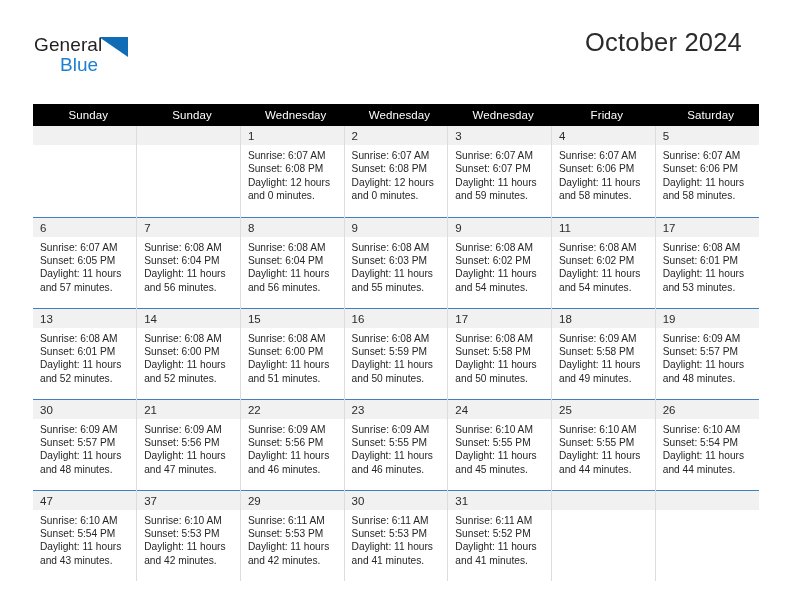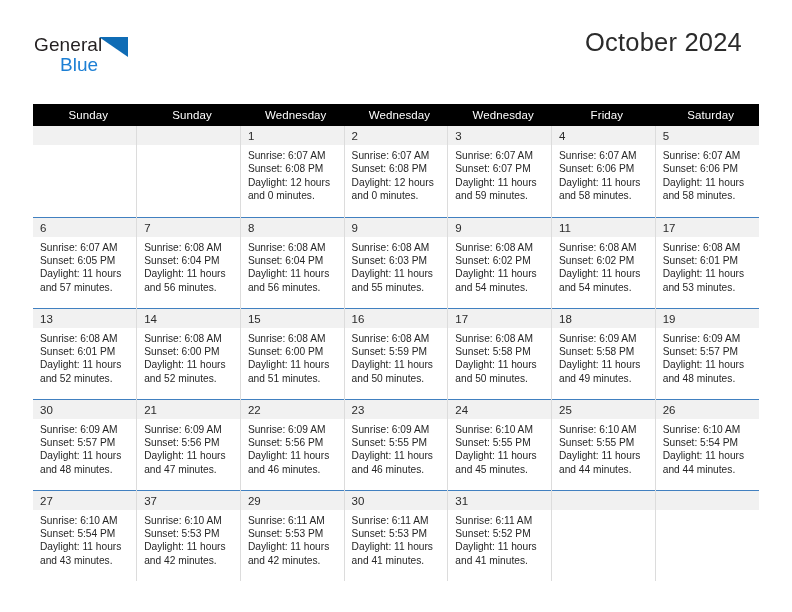--- a/index.html
+++ b/index.html
@@ -365,21 +365,21 @@
             <td class="">
               <div class="daynum">26</div>
               <div class="info">Sunrise: 6:10 AM
 Sunset: 5:54 PM
 Daylight: 11 hours
 and 44 minutes.</div>
             </td>
           </tr>
           <tr>
             <td class="">
-              <div class="daynum">27</div>
+              <div class="daynum">47</div>
               <div class="info">Sunrise: 6:10 AM
 Sunset: 5:54 PM
 Daylight: 11 hours
 and 43 minutes.</div>
             </td>
             <td class="">
               <div class="daynum">37</div>
               <div class="info">Sunrise: 6:10 AM
 Sunset: 5:53 PM
 Daylight: 11 hours

